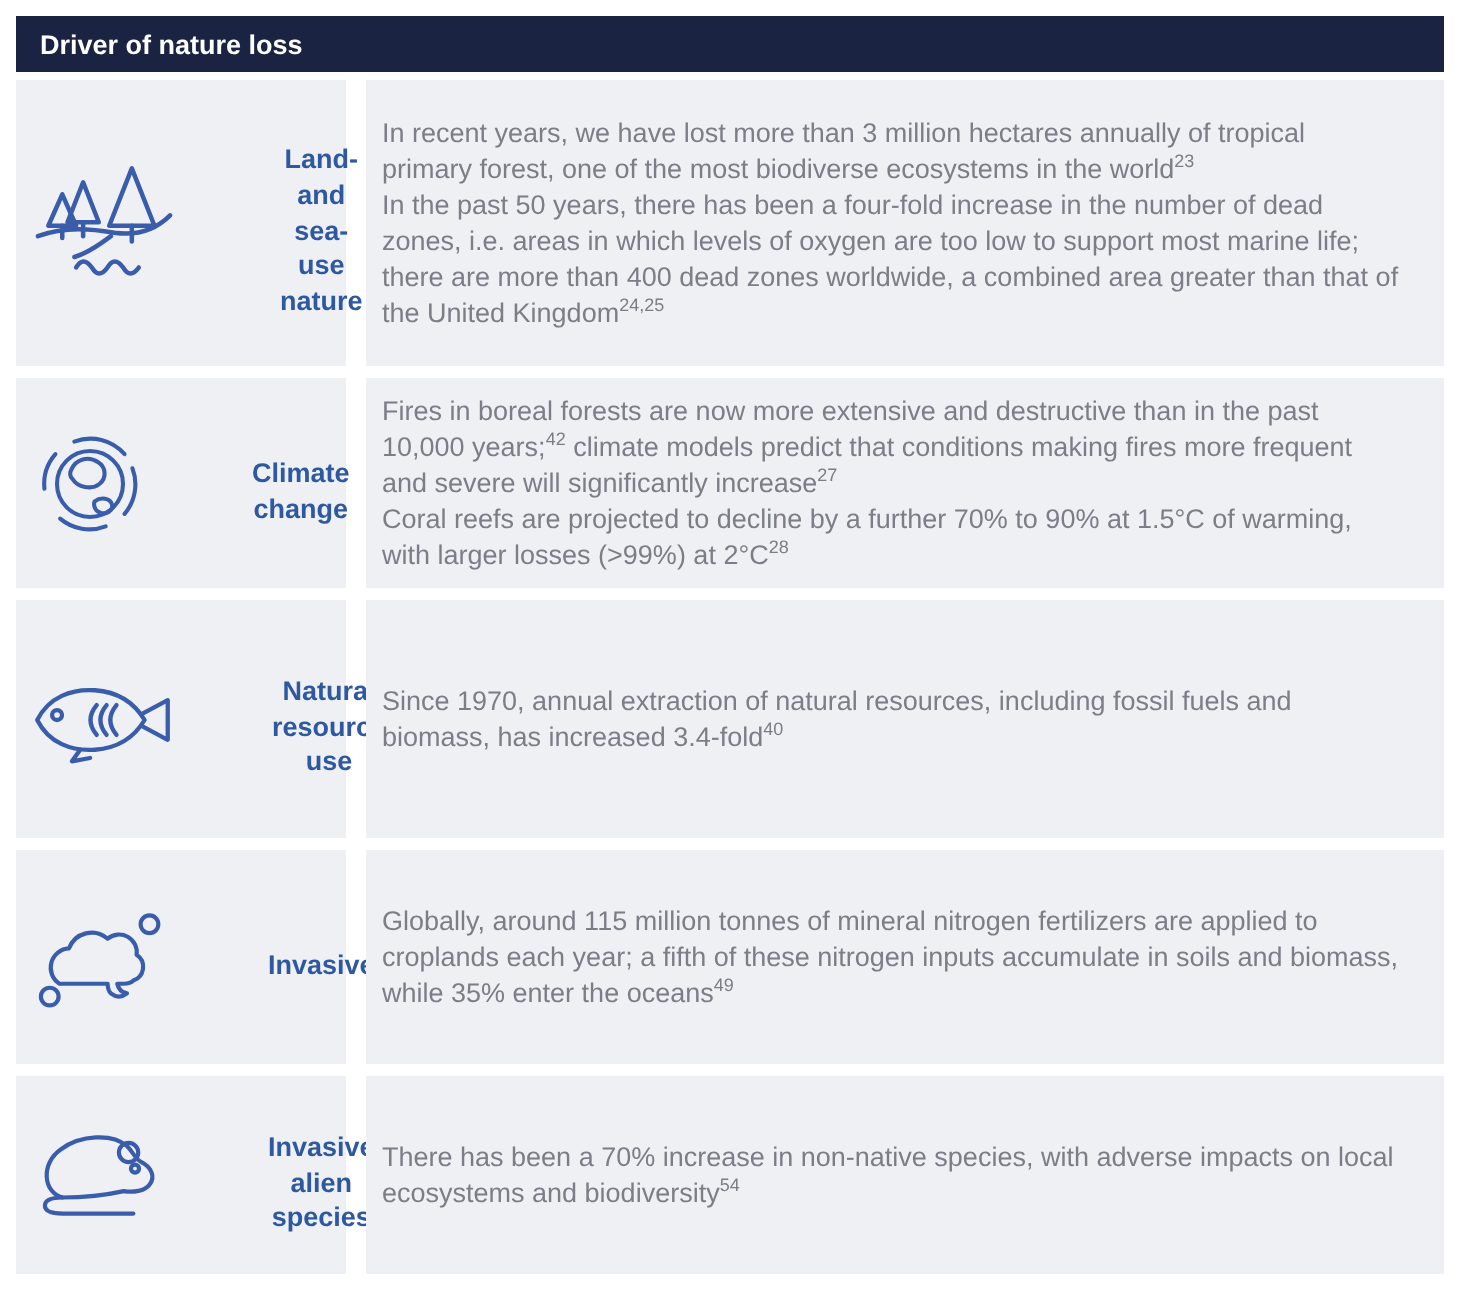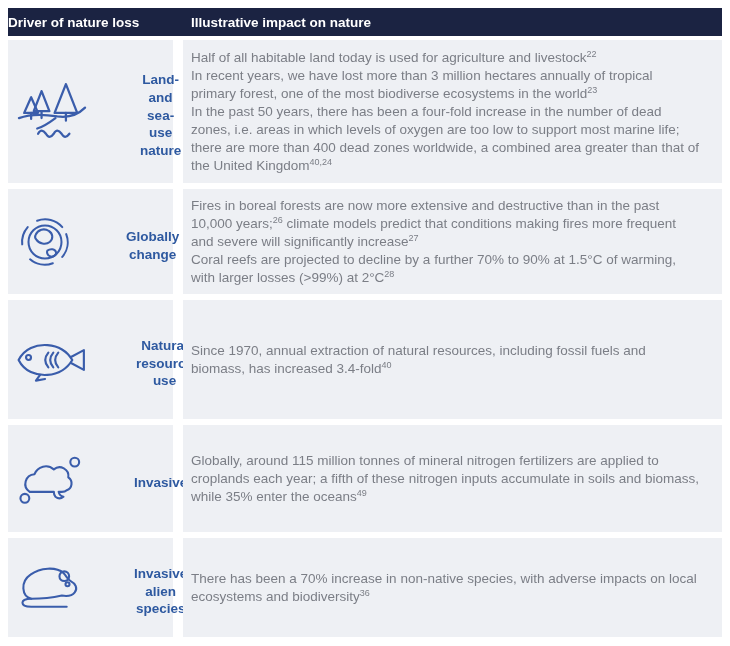--- a/index.html
+++ b/index.html
@@ -19,20 +19,21 @@
     display:flex;align-items:center;
     height:28px;
     background:var(--header_bg);
     color:var(--header_text);
     font-size:13.5px;font-weight:bold;
     margin-bottom:4px;
   }
   .header-col1{
     box-sizing:border-box;
     width:165px;flex:none;
+    padding-left:12px;
   }
   .header-col2{
     box-sizing:border-box;
     margin-left:10px;
     padding-left:8px;
   }
   
   .row{
     display:flex;
     gap:10px;
@@ -91,21 +92,20 @@
     line-height:0;
     vertical-align:super;
   }
 </style>
 </head>
 <body>
 
 <div class="page">
   <div class="header-row">
     <div class="header-col1">Driver of nature loss</div>
-    <div class="header-col2">Illustrative impact on nature</div>
   </div>
   <div id="rows">
       <div class="row row0">
         <div class="driver-cell">
           <span class="icon">
             <svg width="80" height="68" viewBox="0 0 92 78">
               <path d="M22,22 L14,40 L30,40 Z"></path>
               <path d="M22,40 L22,47"></path>
               <path d="M34,15 L25,38 L43,38 Z"></path>
               <path d="M34,38 L34,46"></path>
@@ -115,44 +115,43 @@
               <path d="M50,46 C42,52 36,56 29,58"></path>
               <path d="M30,64 q4,-7 9,0 q4,7 9,0 q4,-7 9,0 q4,7 9,0"></path>
             </svg>
           </span>
           <div class="driver-label">
             <div>Land- and</div>
             <div>sea-use nature</div>
           </div>
         </div>
         <div class="impact-cell">
-          <p>Half of all habitable land today is used for agriculture and livestock<sup>22</sup></p>
           <p>In recent years, we have lost more than 3 million hectares annually of tropical primary forest, one of the most biodiverse ecosystems in the world<sup>23</sup></p>
-          <p>In the past 50 years, there has been a four-fold increase in the number of dead zones, i.e. areas in which levels of oxygen are too low to support most marine life; there are more than 400 dead zones worldwide, a combined area greater than that of the United Kingdom<sup>40,24</sup></p>
+          <p>In the past 50 years, there has been a four-fold increase in the number of dead zones, i.e. areas in which levels of oxygen are too low to support most marine life; there are more than 400 dead zones worldwide, a combined area greater than that of the United Kingdom<sup>24,25</sup></p>
         </div>
       </div>
       <div class="row row1">
         <div class="driver-cell">
           <span class="icon">
             <svg width="66" height="66" viewBox="0 0 84 84">
               <circle cx="42" cy="42" r="21"></circle>
               <path d="M30,33 C33,26 41,24 47,28 C52,31 53,38 48,42 C43,46 34,44 31,39 C29,37 29,35 30,33 Z"></path>
               <path d="M45,53 C49,50 55,51 56,55 C57,59 52,62 48,60 C45,59 44,55 45,53 Z"></path>
               <path d="M32,15 A29,29 0 0 1 64,23"></path>
               <path d="M69,32 A29,29 0 0 1 64,61"></path>
               <path d="M52,69 A29,29 0 0 1 23,64"></path>
               <path d="M13,45 A29,29 0 0 1 20,23"></path>
             </svg>
           </span>
           <div class="driver-label">
-            <div>Globally change</div>
-          </div>
-        </div>
-        <div class="impact-cell">
-          <p>Fires in boreal forests are now more extensive and destructive than in the past 10,000 years;<sup>26</sup> climate models predict that conditions making fires more frequent and severe will significantly increase<sup>27</sup></p>
+            <div>Climate change</div>
+          </div>
+        </div>
+        <div class="impact-cell">
+          <p>Fires in boreal forests are now more extensive and destructive than in the past 10,000 years;<sup>42</sup> climate models predict that conditions making fires more frequent and severe will significantly increase<sup>27</sup></p>
           <p>Coral reefs are projected to decline by a further 70% to 90% at 1.5°C of warming, with larger losses (&gt;99%) at 2°C<sup>28</sup></p>
         </div>
       </div>
       <div class="row row2">
         <div class="driver-cell">
           <span class="icon">
             <svg width="76" height="52" viewBox="0 0 92 62">
               <path d="M8,31 C15,17 29,12 43,13 C57,14 67,21 73,31 C67,41 57,48 43,49 C29,50 15,45 8,31 Z"></path>
               <path d="M72,27 L87,19 L87,43 L72,35"></path>
               <circle cx="20" cy="28" r="3"></circle>
@@ -195,17 +194,17 @@
               <circle cx="65" cy="20" r="6"></circle>
               <circle cx="69" cy="30" r="2.5"></circle>
               <path d="M24,48 Q13,48 13,53 Q13,58 24,58 L68,58"></path>
             </svg>
           </span>
           <div class="driver-label">
             <div>Invasive alien species</div>
           </div>
         </div>
         <div class="impact-cell">
-          <p>There has been a 70% increase in non-native species, with adverse impacts on local ecosystems and biodiversity<sup>36</sup></p>
+          <p>There has been a 70% increase in non-native species, with adverse impacts on local ecosystems and biodiversity<sup>54</sup></p>
         </div>
       </div>
     </div>
 </div>
 
 </body></html>

